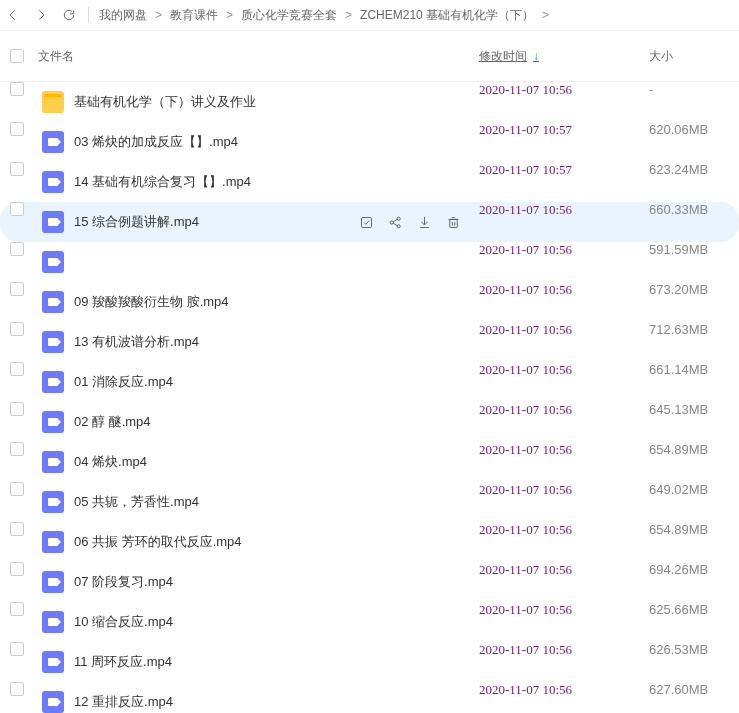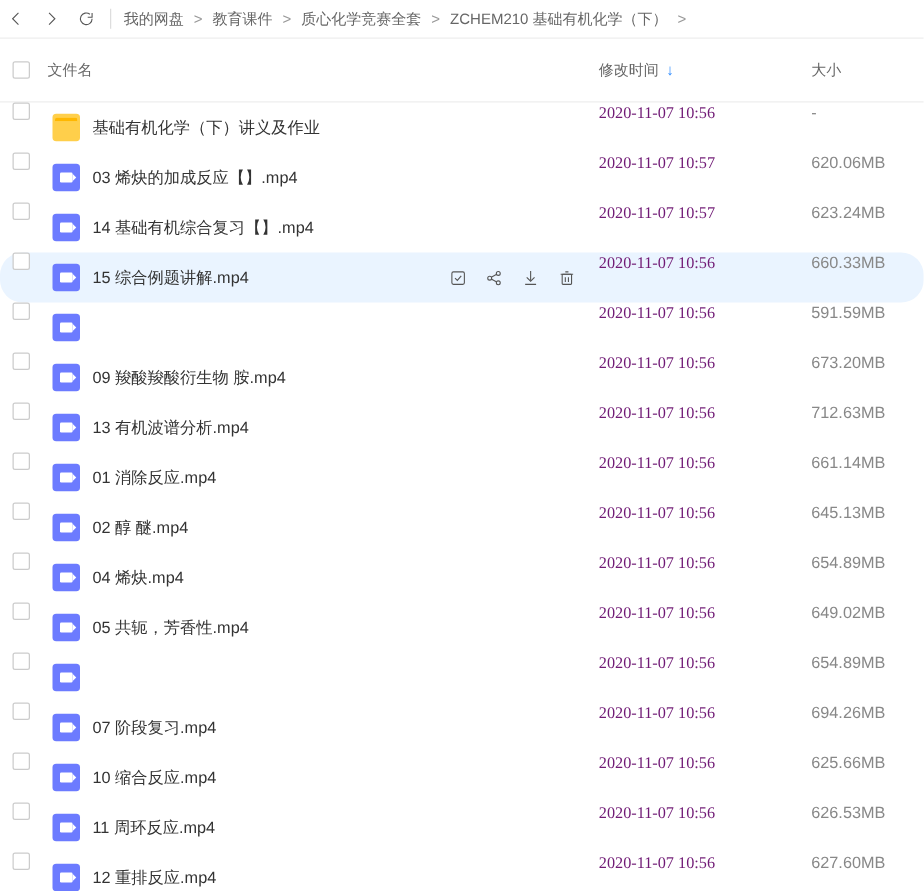--- a/index.html
+++ b/index.html
@@ -37,21 +37,21 @@
     display: flex;
     align-items: center;
     height: 52px;
     border-top: 1px solid #eee;
     border-bottom: 1px solid #eee;
     color: #666;
     font-size: 12px;
   }
   .col-check { width: 34px; display: flex; justify-content: center; }
   .col-name { flex: 1; padding-left: 4px; }
-  .col-time { width: 170px; display: flex; align-items: center; gap: 6px; }
+  .col-time { width: 170px; display: flex; align-items: center; gap: 6px; text-decoration: underline; }
   .col-size { width: 90px; }
   .sort-arrow { color: #2f8cff; }
   .checkbox {
     width: 14px; height: 14px;
     border: 1px solid #ccc;
     border-radius: 2px;
     background: #fff;
   }
   .file-list { }
   .file-row {
@@ -317,20 +317,21 @@
       <div class="size-cell">649.02MB</div>
     </div>
     <div class="file-row">
       <div class="col-check">
         <div class="checkbox"></div>
       </div>
       <div class="name-cell">
         <div class="icon-wrap">
           <div class="file-icon video-icon"></div>
         </div>
+        <span class="name-text">06 共振 芳环的取代反应.mp4</span>
       </div>
       <div class="time-cell">2020-11-07 10:56</div>
       <div class="size-cell">654.89MB</div>
     </div>
     <div class="file-row">
       <div class="col-check">
         <div class="checkbox"></div>
       </div>
       <div class="name-cell">
         <div class="icon-wrap">

